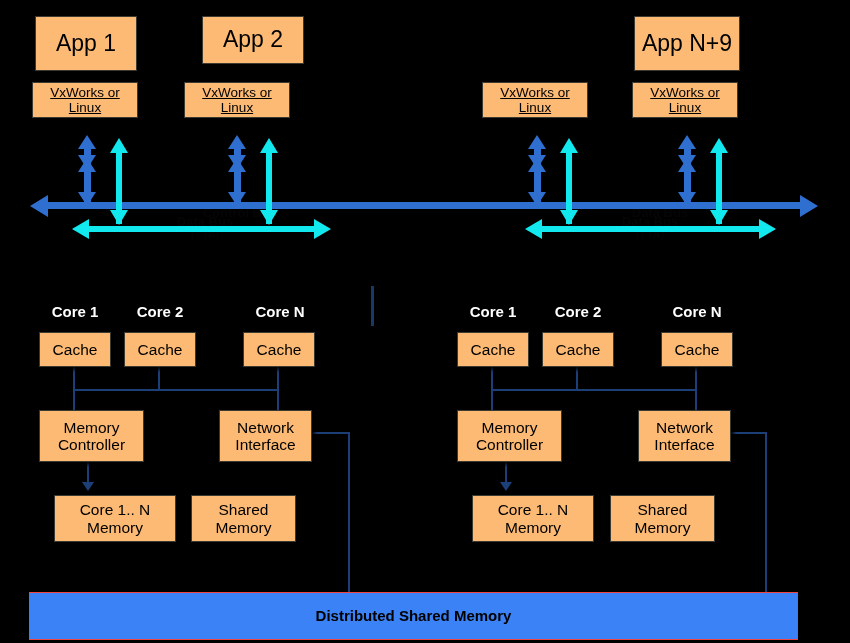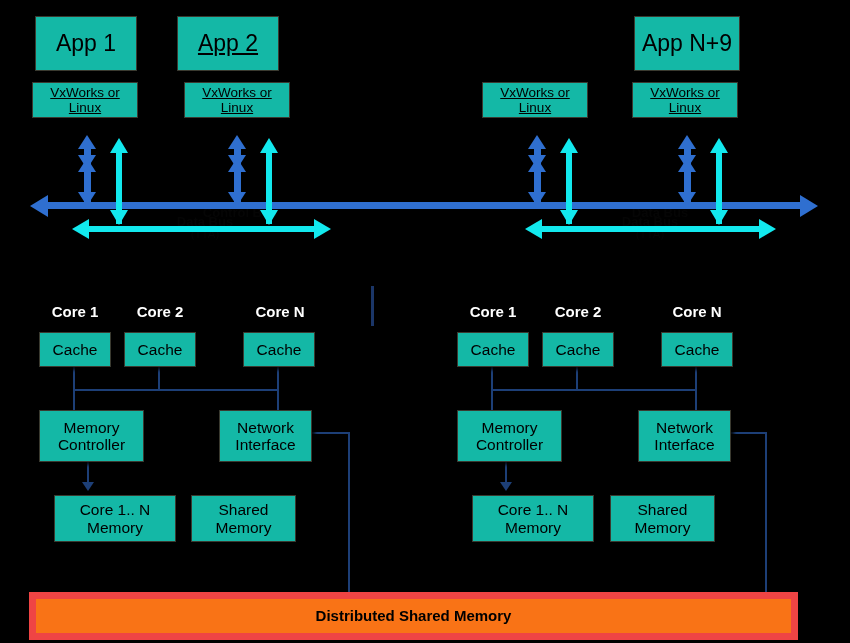--- a/index.html
+++ b/index.html
@@ -6,21 +6,21 @@
   body{
     width:850px;height:643px;position:relative;overflow:hidden;
     font-family:"Liberation Sans", sans-serif;
     color:#000;
   }
   #stage{position:absolute;left:0;top:0;width:850px;height:643px;}
 
   
   .box{
     position:absolute;
-    background:#14b8a6;
+    background:#fdba74;
     border:1px solid #3a3a30;
     box-shadow:3px 3px 3px rgba(0,0,0,.85);
     box-sizing:border-box;
     display:flex;align-items:center;justify-content:center;
     text-align:center;
     line-height:1.12;
     color:#000;
     z-index:6;
   }
   .box .txt{display:block;width:100%;padding:0 2px;}
@@ -32,22 +32,22 @@
   .mem-box{font-size:15.5px;}
 
   .core-label{
     position:absolute;font-size:15px;font-weight:bold;color:#fff;
     text-align:center;z-index:6;white-space:nowrap;
   }
 
   
   .banner{
     position:absolute;
-    background:#f97316;
-    border:7px solid #ef4444;
+    background:#3b82f6;
+    border:1px solid #ef4444;
     box-shadow:3px 3px 3px rgba(0,0,0,.85);
     box-sizing:border-box;
     z-index:7;
     display:flex;flex-direction:column;align-items:center;justify-content:center;
   }
   .banner .b1{font-size:15px;font-weight:bold;line-height:1.25;}
   .banner .b2{font-size:14.5px;line-height:1.25;white-space:nowrap;}
 
   
   .wire{position:absolute;background:#1d3f77;z-index:4;}
@@ -83,21 +83,21 @@
   .divider{position:absolute;width:3px;background:#1b3668;z-index:2;}
 </style>
 </head>
 <body>
 
 <div id="stage">
 
   <div class="box app-box" style="left:35px;top:16px;width:102px;height:55px;">
     <span class="txt">App 1</span>
   </div>
-  <div class="box app-box" style="left:177px;top:16px;width:102px;height:55px;text-decoration:underline;">
+  <div class="box app-box" style="left:202px;top:16px;width:102px;height:48px;">
     <span class="txt">App 2</span>
   </div>
   <div class="box app-box" style="left:634px;top:16px;width:106px;height:55px;">
     <span class="txt">App N+9</span>
   </div>
 
   <div class="box os-box" style="left:32px;top:82px;width:106px;height:36px;">
     <span class="txt">VxWorks or Linux</span>
   </div>
   <div class="box os-box" style="left:184px;top:82px;width:106px;height:36px;">

